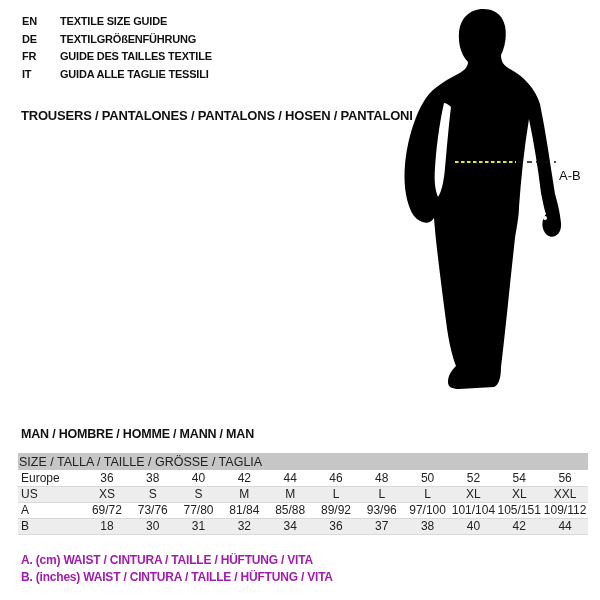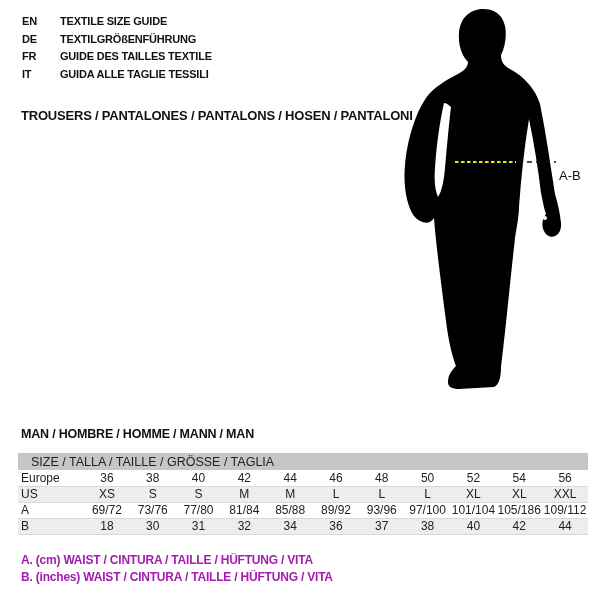--- a/index.html
+++ b/index.html
@@ -14,21 +14,21 @@
   .category-line { position:absolute; top:108px; left:21px; font-size:13px; font-weight:700; color:#111; letter-spacing:-0.2px; }
 
   
   .figure-wrap { position:absolute; left:398px; top:5px; width:185px; height:385px; }
   .measure-label { position:absolute; left:559px; top:155px; font-size:13px; font-weight:400; color:#111;margin-top:13px; }
 
   .section-title { position:absolute; top:427px; left:21px; font-size:12.5px; font-weight:700; color:#111; letter-spacing:-0.2px; }
 
   
   .size-table { position:absolute; left:18px; top:453px; width:570px; border-collapse:collapse; table-layout:fixed; font-size:12px; color:#222; }
-  .size-table th { height:17px; text-align:left; font-weight:400; font-size:12.5px; padding-left:13px; }
+  .size-table th { height:17px; text-align:left; font-weight:400; font-size:12.5px; padding-left:1px; }
   .size-table td { height:16px; text-align:center; border-bottom:1px solid #d9d9d9; white-space:nowrap;margin-top:28px; }
   .size-table td.rlabel { text-align:left; padding-left:3px; }
   .size-table tbody tr:nth-child(even) td { background:#ededed; }
 
   .footnotes { position:absolute; left:21px; top:552px; }
   .footnote { font-size:12px; font-weight:700; color:#a21caf; line-height:17px; letter-spacing:-0.2px; }
 </style>
 </head>
 <body>
 
@@ -121,21 +121,21 @@
         <td class="rlabel">A</td>
         <td>69/72</td>
         <td>73/76</td>
         <td>77/80</td>
         <td>81/84</td>
         <td>85/88</td>
         <td>89/92</td>
         <td>93/96</td>
         <td>97/100</td>
         <td>101/104</td>
-        <td>105/186</td>
+        <td>105/151</td>
         <td>109/112</td>
       </tr>
       <tr>
         <td class="rlabel">B</td>
         <td>18</td>
         <td>30</td>
         <td>31</td>
         <td>32</td>
         <td>34</td>
         <td>36</td>

